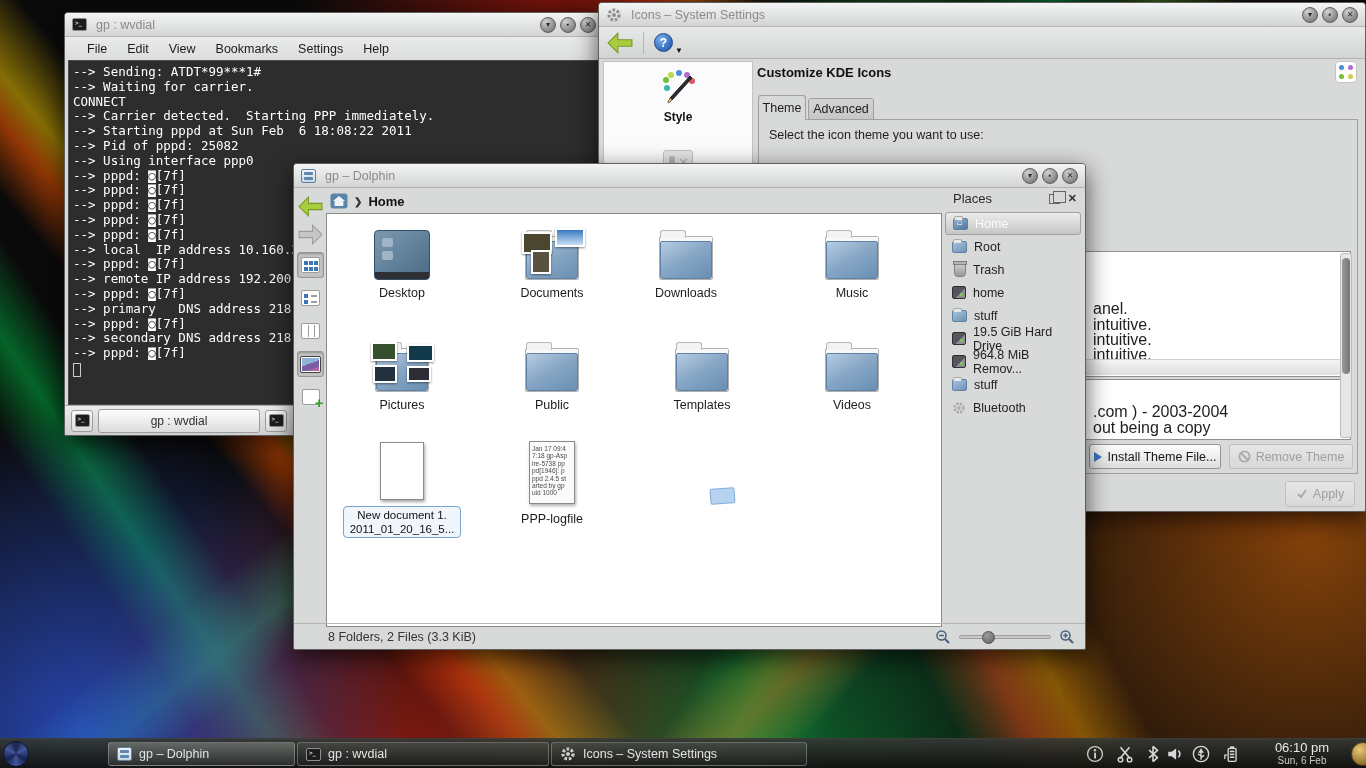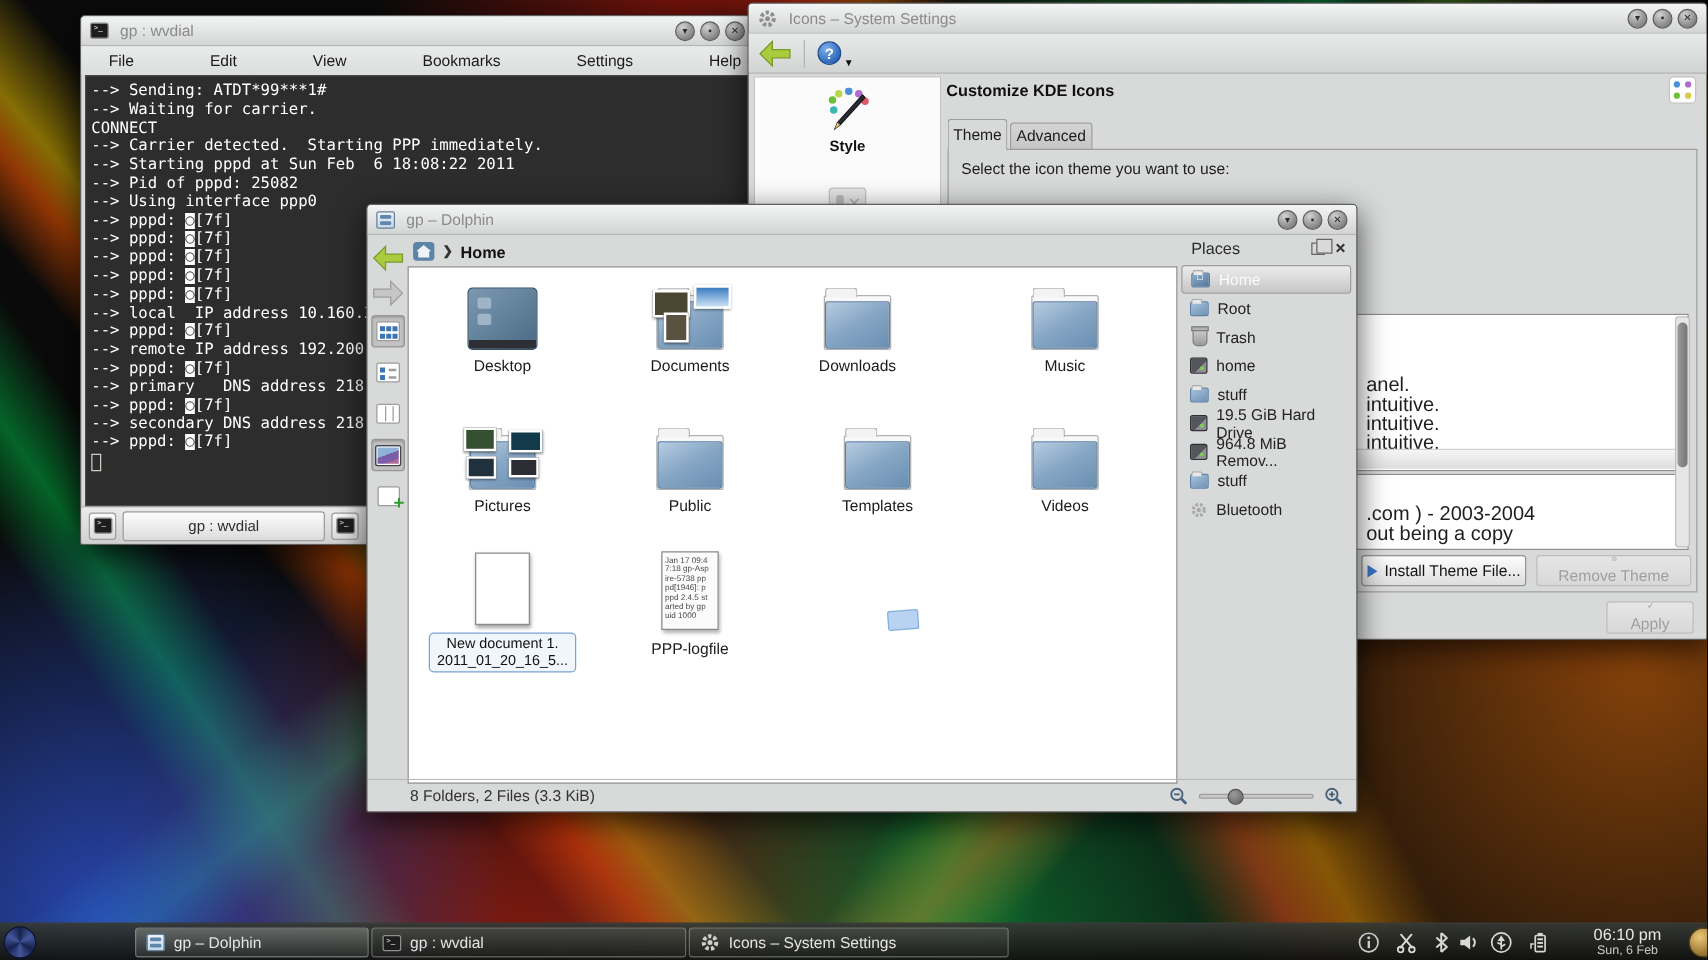--- a/index.html
+++ b/index.html
@@ -47,22 +47,22 @@
   .term-mini::after { content:">_"; position:absolute; top:0px; left:2px; font:bold 6px "DejaVu Sans Mono",monospace; color:#cfcfcf; }
   .cab-mini { display:inline-block; width:15px; height:14px; background:linear-gradient(#eef3f8,#c9d8e6);
             border:1px solid #62809e; border-radius:2px; position:relative; flex:none; }
   .cab-mini::before, .cab-mini::after { content:""; position:absolute; left:2px; right:2px; height:3px;
             background:#5d87ad; border-radius:1px; }
   .cab-mini::before { top:2px; } .cab-mini::after { bottom:2px; }
 
   
   #terminal { left:64px; top:12px; width:540px; height:424px; z-index:10; }
   #terminal .menubar { position:absolute; top:24px; left:0; right:0; height:23px; display:flex;
-            align-items:center; gap:16px; padding-left:12px; font-size:12.5px; color:#1b1b1b;
-            background:linear-gradient(#e9eaea,#dcdddd);justify-content:space-between; }
+            align-items:center; gap:0; padding-left:12px; font-size:12.5px; color:#1b1b1b;
+            background:linear-gradient(#e9eaea,#dcdddd); }
   #terminal .menubar span { padding:2px 10px; }
   #terminal .term-body { position:absolute; top:47px; left:3px; right:3px; bottom:30px;
             background:#2d2d2d; border:1px solid #4a4a4a; padding:4px 4px; overflow:hidden; }
   .tline { font:12.5px/14.8px "DejaVu Sans Mono", monospace; color:#ffffff; white-space:pre; }
   .cursor { width:8px; height:14px; border:1px solid #cdcdc2; margin-top:2px; }
   #terminal .tabbar { position:absolute; left:0; right:0; bottom:0; height:30px;
             background:linear-gradient(#ececec,#cfcfcf); border-top:1px solid #a9a9a9;
             border-radius:0 0 2px 2px; display:flex; align-items:center; padding:0 6px; gap:5px; }
   .tabbtn { width:22px; height:22px; border:1px solid #9d9d9d; border-radius:3px;
             background:linear-gradient(#fafafa,#dadada); display:flex; align-items:center; justify-content:center; }
@@ -104,21 +104,21 @@
   .ss-hl { position:absolute; left:167px; top:356px; width:584px; height:16px;
             background:linear-gradient(#f6f6f6,#dedede); border-top:1px solid #d0d0d0; }
   .ss-desc { position:absolute; left:166px; top:376px; width:586px; height:61px; background:#fff; border:1px solid #8f8f8f; }
   .ss-scroll { position:absolute; left:741px; top:250px; width:12px; height:185px; background:#e6e6e6;
             border:1px solid #bdbdbd; border-radius:3px; }
   .ss-scroll i { position:absolute; left:1px; top:4px; width:8px; height:116px; border-radius:4px;
             background:linear-gradient(90deg,#9a9a9a,#757575); }
   .btn { position:absolute; height:25px; border-radius:3px; display:flex; align-items:center;
             justify-content:center; gap:5px; font-size:12.5px; }
   .btn.enabled { background:linear-gradient(#fdfdfd,#dedede); border:1px solid #949494; color:#161616; }
-  .btn.disabled { background:linear-gradient(#e6e6e6,#d8d8d8); border:1px solid #bebebe; color:#9f9f9f;flex-direction:column; }
+  .btn.disabled { background:linear-gradient(#e6e6e6,#d8d8d8); border:1px solid #bebebe; color:#9f9f9f; }
   .arr-blue { width:0; height:0; border:5px solid transparent; border-left:8px solid #3a76c4; margin-right:-4px; }
 
   
   #dolphin { left:293px; top:163px; width:793px; height:487px; z-index:30; }
   #dolphin .crumbbar { position:absolute; top:24px; left:30px; right:0; height:26px; display:flex;
             align-items:center; gap:6px; padding-left:6px; }
   .crumb-home { font-weight:bold; font-size:13px; color:#111; }
   .crumb-sep { font-size:10px; font-weight:bold; color:#333; }
   #dolphin .sidetools { position:absolute; left:2px; top:28px; width:29px; bottom:30px;
             display:flex; flex-direction:column; align-items:center; gap:7px; padding-top:4px; }

